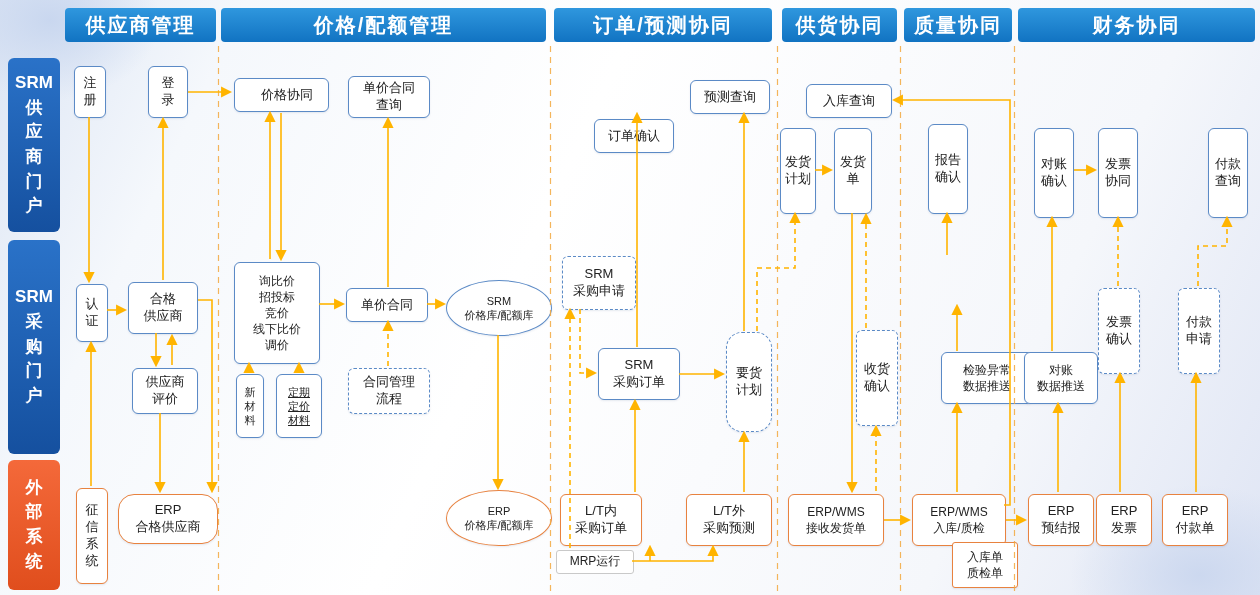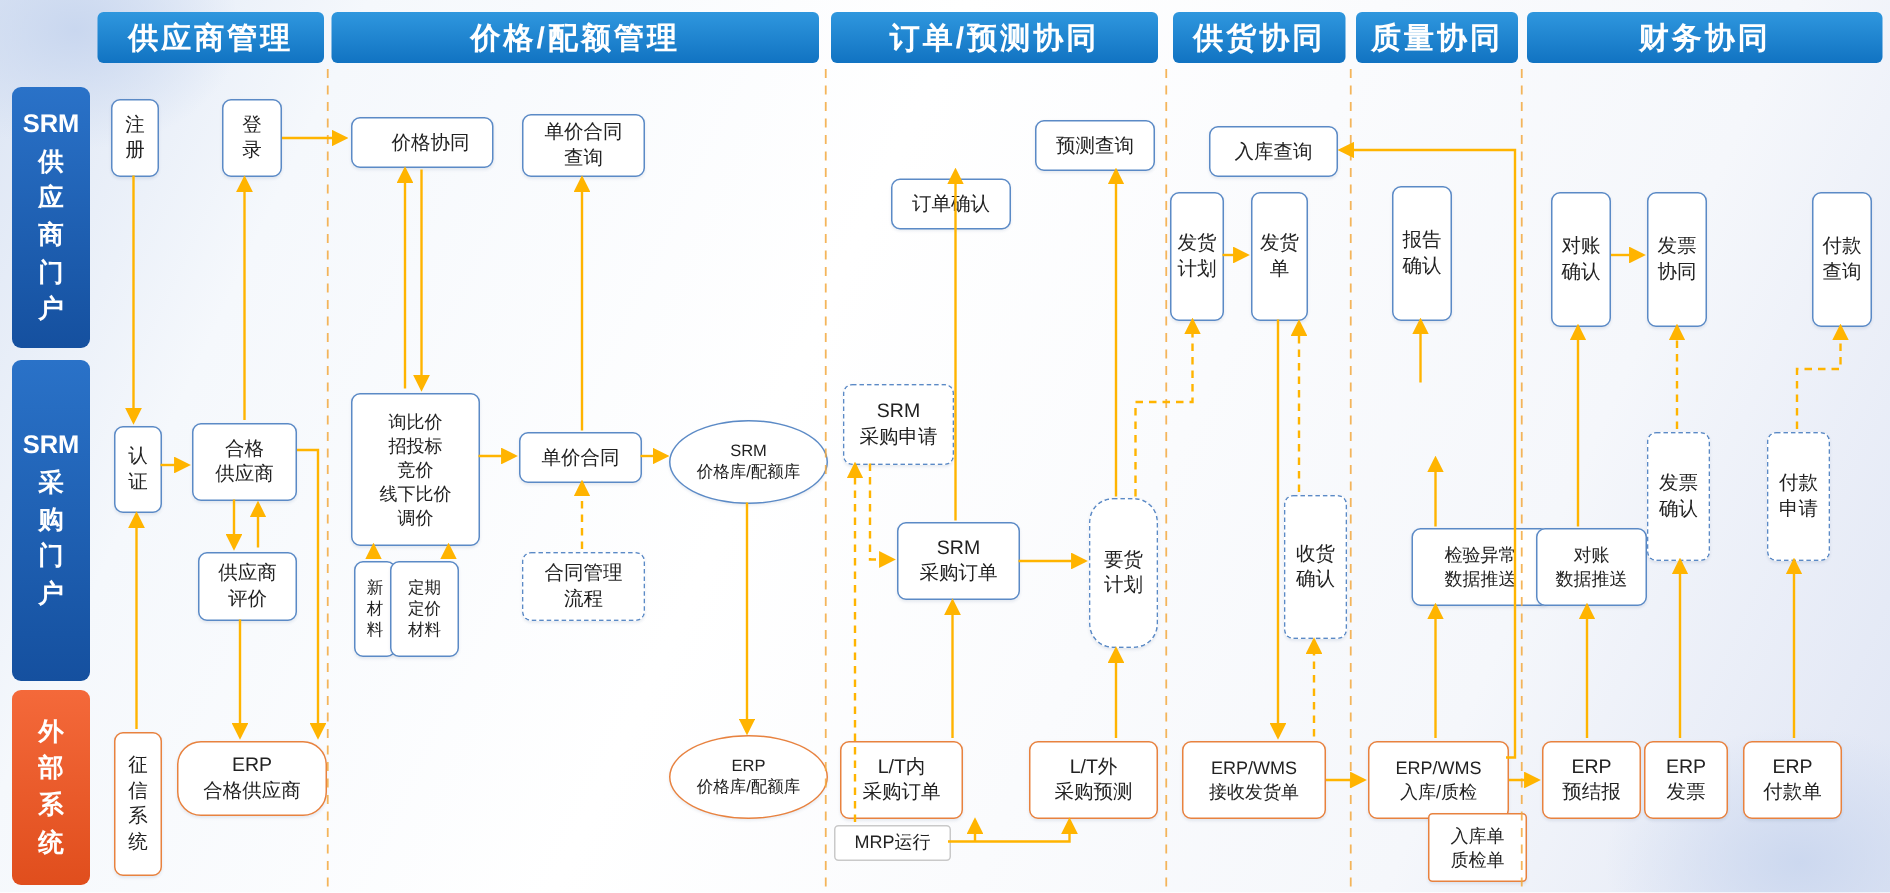--- a/index.html
+++ b/index.html
@@ -92,21 +92,21 @@
   <div class="node" style="left:132px;top:368px;width:64px;height:44px;">供应商
 评价</div>
   <div class="node sm" style="left:234px;top:262px;width:84px;height:100px;">询比价
 招投标
 竞价
 线下比价
 调价</div>
   <div class="node xs" style="left:236px;top:374px;width:26px;height:62px;">新
 材
 料</div>
-  <div class="node xs" style="left:260px;top:374px;width:44px;height:62px;">定期
+  <div class="node xs" style="left:276px;top:374px;width:44px;height:62px;text-decoration:underline;">定期
 定价
 材料</div>
   <div class="node" style="left:346px;top:288px;width:80px;height:32px;">单价合同</div>
   <div class="node dashedb" style="left:348px;top:368px;width:80px;height:44px;">合同管理
 流程</div>
   <div class="node ellipse xs" style="left:446px;top:280px;width:104px;height:54px;">SRM
 价格库/配额库</div>
   <div class="node dashedb" style="left:562px;top:256px;width:72px;height:52px;">SRM
 采购申请</div>
   <div class="node" style="left:598px;top:348px;width:80px;height:50px;">SRM

